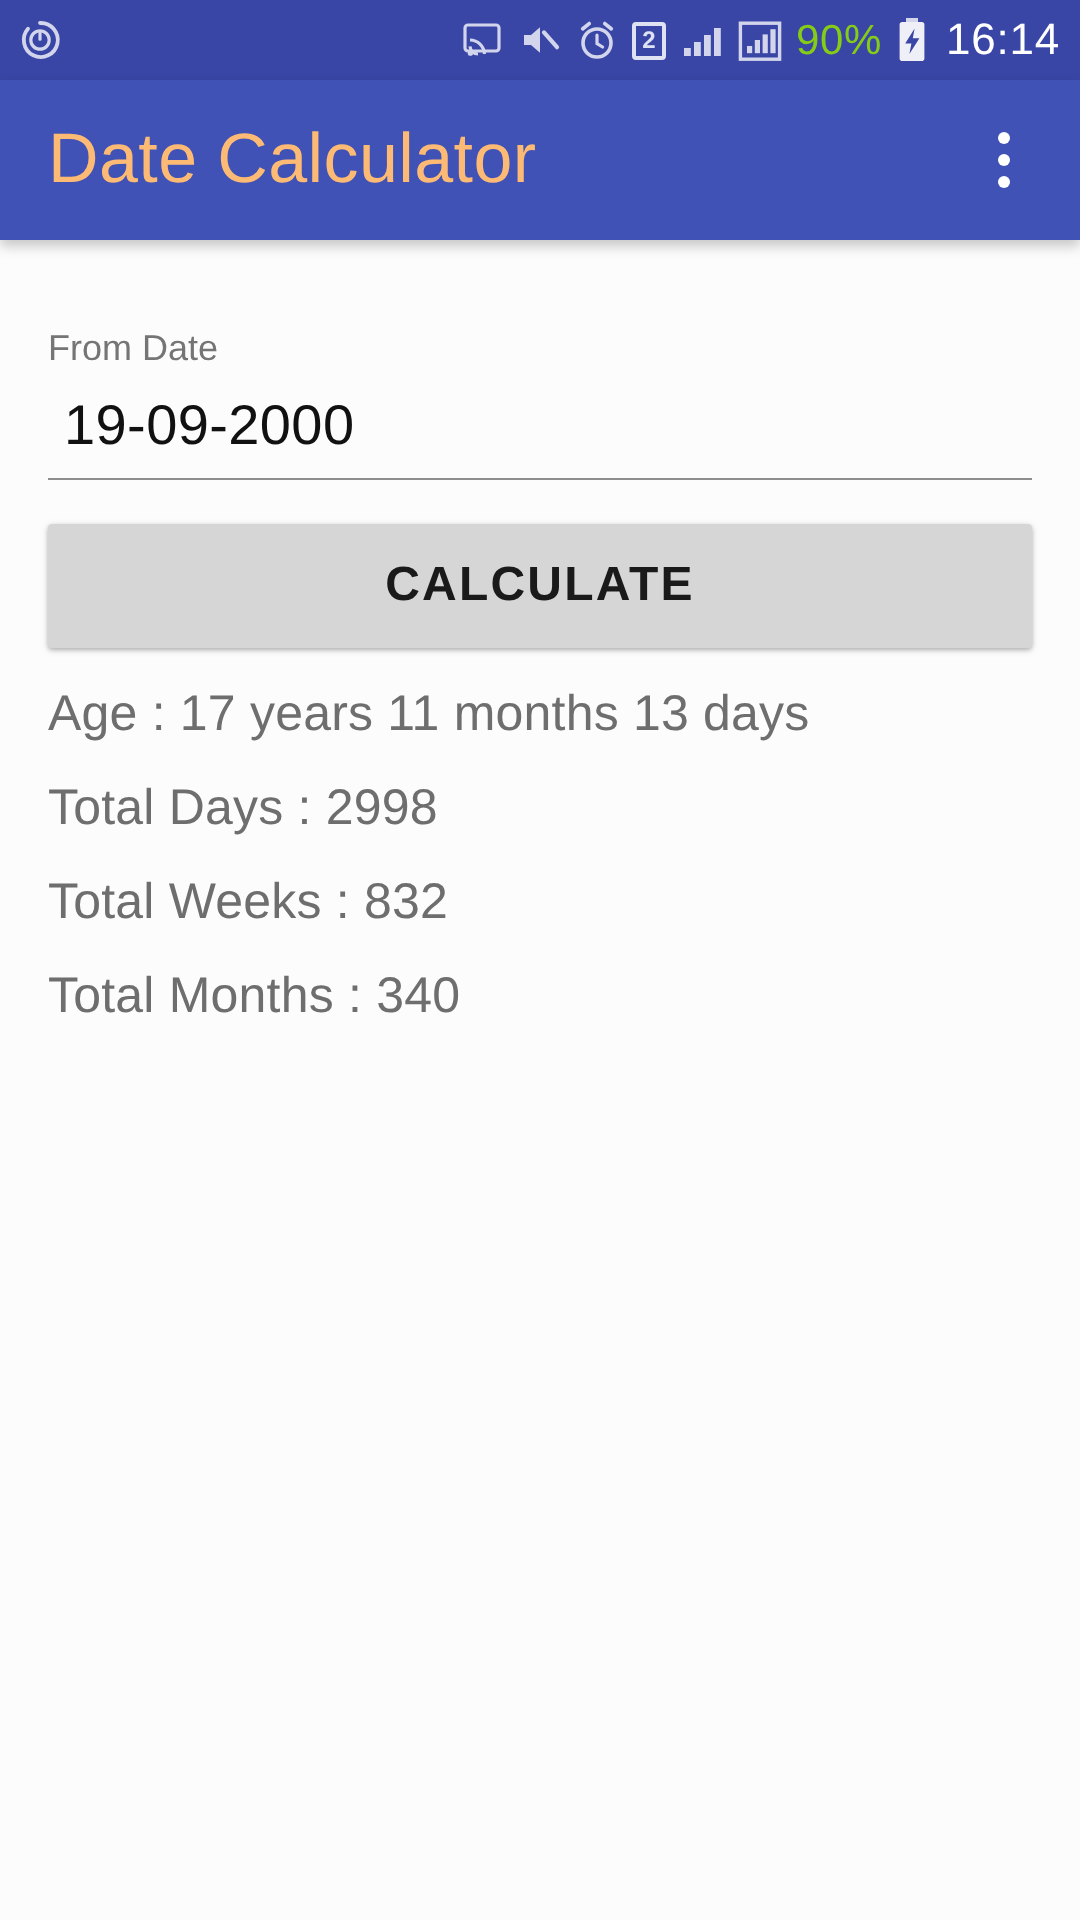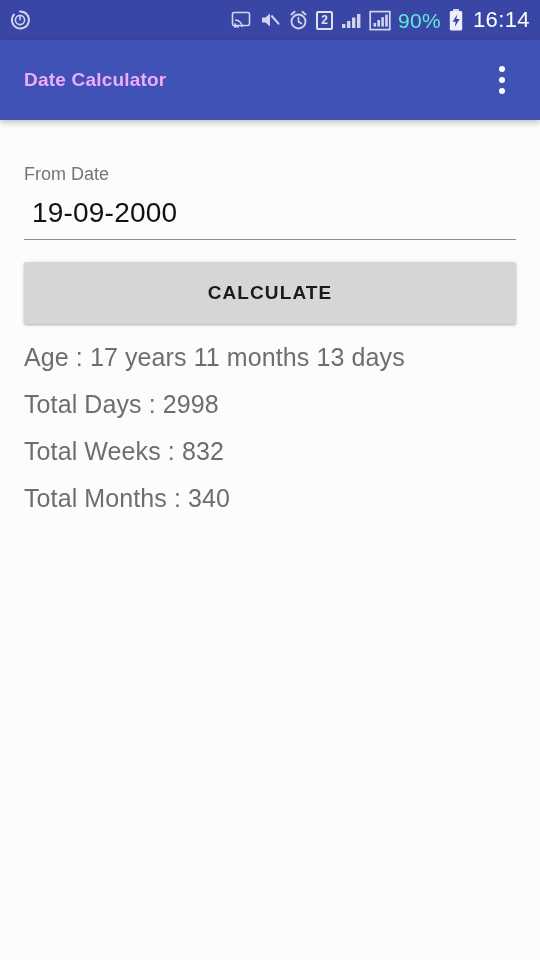--- a/index.html
+++ b/index.html
@@ -37,21 +37,21 @@
     gap: 7px;
   }
   .sb-icon {
     display: inline-flex;
     align-items: center;
     justify-content: center;
     opacity: .92;
   }
   .sb-text {
     font-size: 21px;
-    color: #5eead4;
+    color: #84cc16;
     letter-spacing: .3px;
     line-height: 1;
   }
   .sb-time {
     font-size: 22px;
     color: #ffffff;
     letter-spacing: .4px;
     line-height: 1;
     margin-left: 2px;
   }
@@ -73,23 +73,23 @@
     height: 80px;
     background: #4052b5;
     display: flex;
     align-items: center;
     padding: 0 16px 0 24px;
     box-shadow: 0 3px 6px rgba(0,0,0,.22);
     position: relative;
     z-index: 5;
   }
   .app-title {
-    color: #f0abfc;
-    font-size: 19px;
-    font-weight: bold;
+    color: #fdba74;
+    font-size: 35px;
+    font-weight: normal;
     letter-spacing: .2px;
   }
   .overflow-menu {
     margin-left: auto;
     width: 44px; height: 52px;
     display: flex;
     flex-direction: column;
     align-items: center;
     justify-content: center;
     gap: 5px;
@@ -139,21 +139,21 @@
   
   .calculate-button {
     margin-top: 22px;
     width: 100%;
     height: 62px;
     background: #d6d6d6;
     border: none;
     border-radius: 2px;
     box-shadow: 0 1px 2px rgba(0,0,0,.22), 0 1px 4px rgba(0,0,0,.12);
     font-family: "Liberation Sans", sans-serif;
-    font-size: 19px;
+    font-size: 24px;
     font-weight: bold;
     color: #1a1a1a;
     letter-spacing: 1.1px;
     cursor: pointer;
   }
 
   
   .results { padding-top: 10px; }
   .result-line {
     font-size: 25px;

